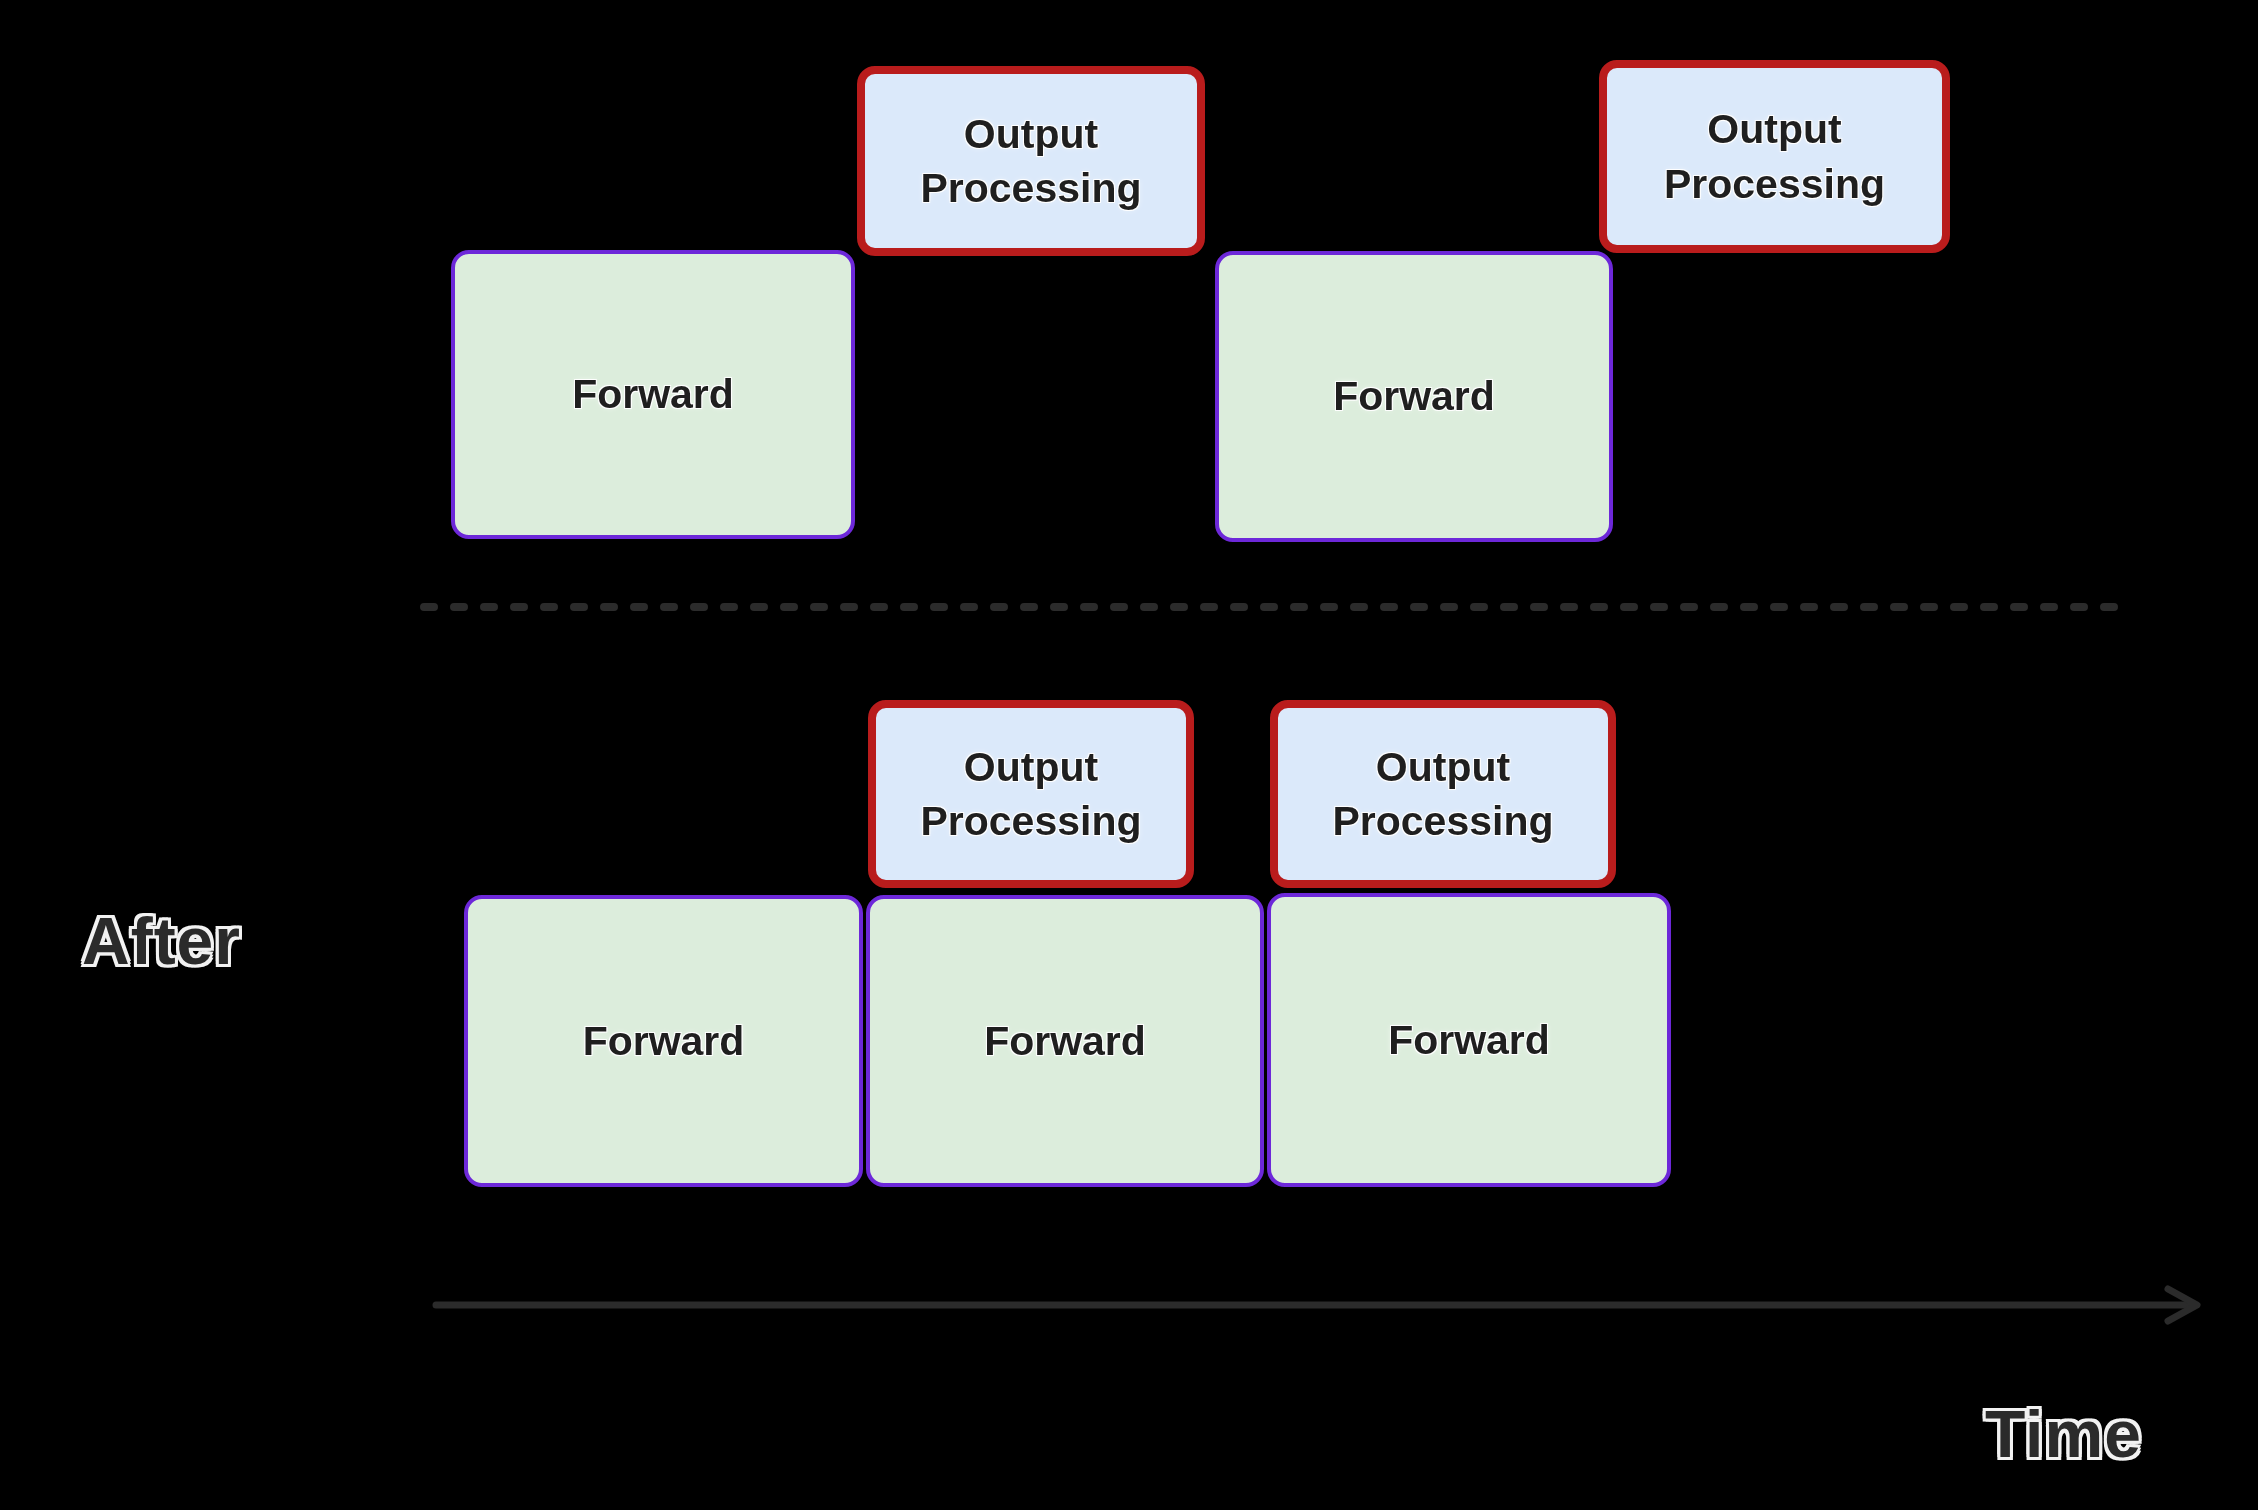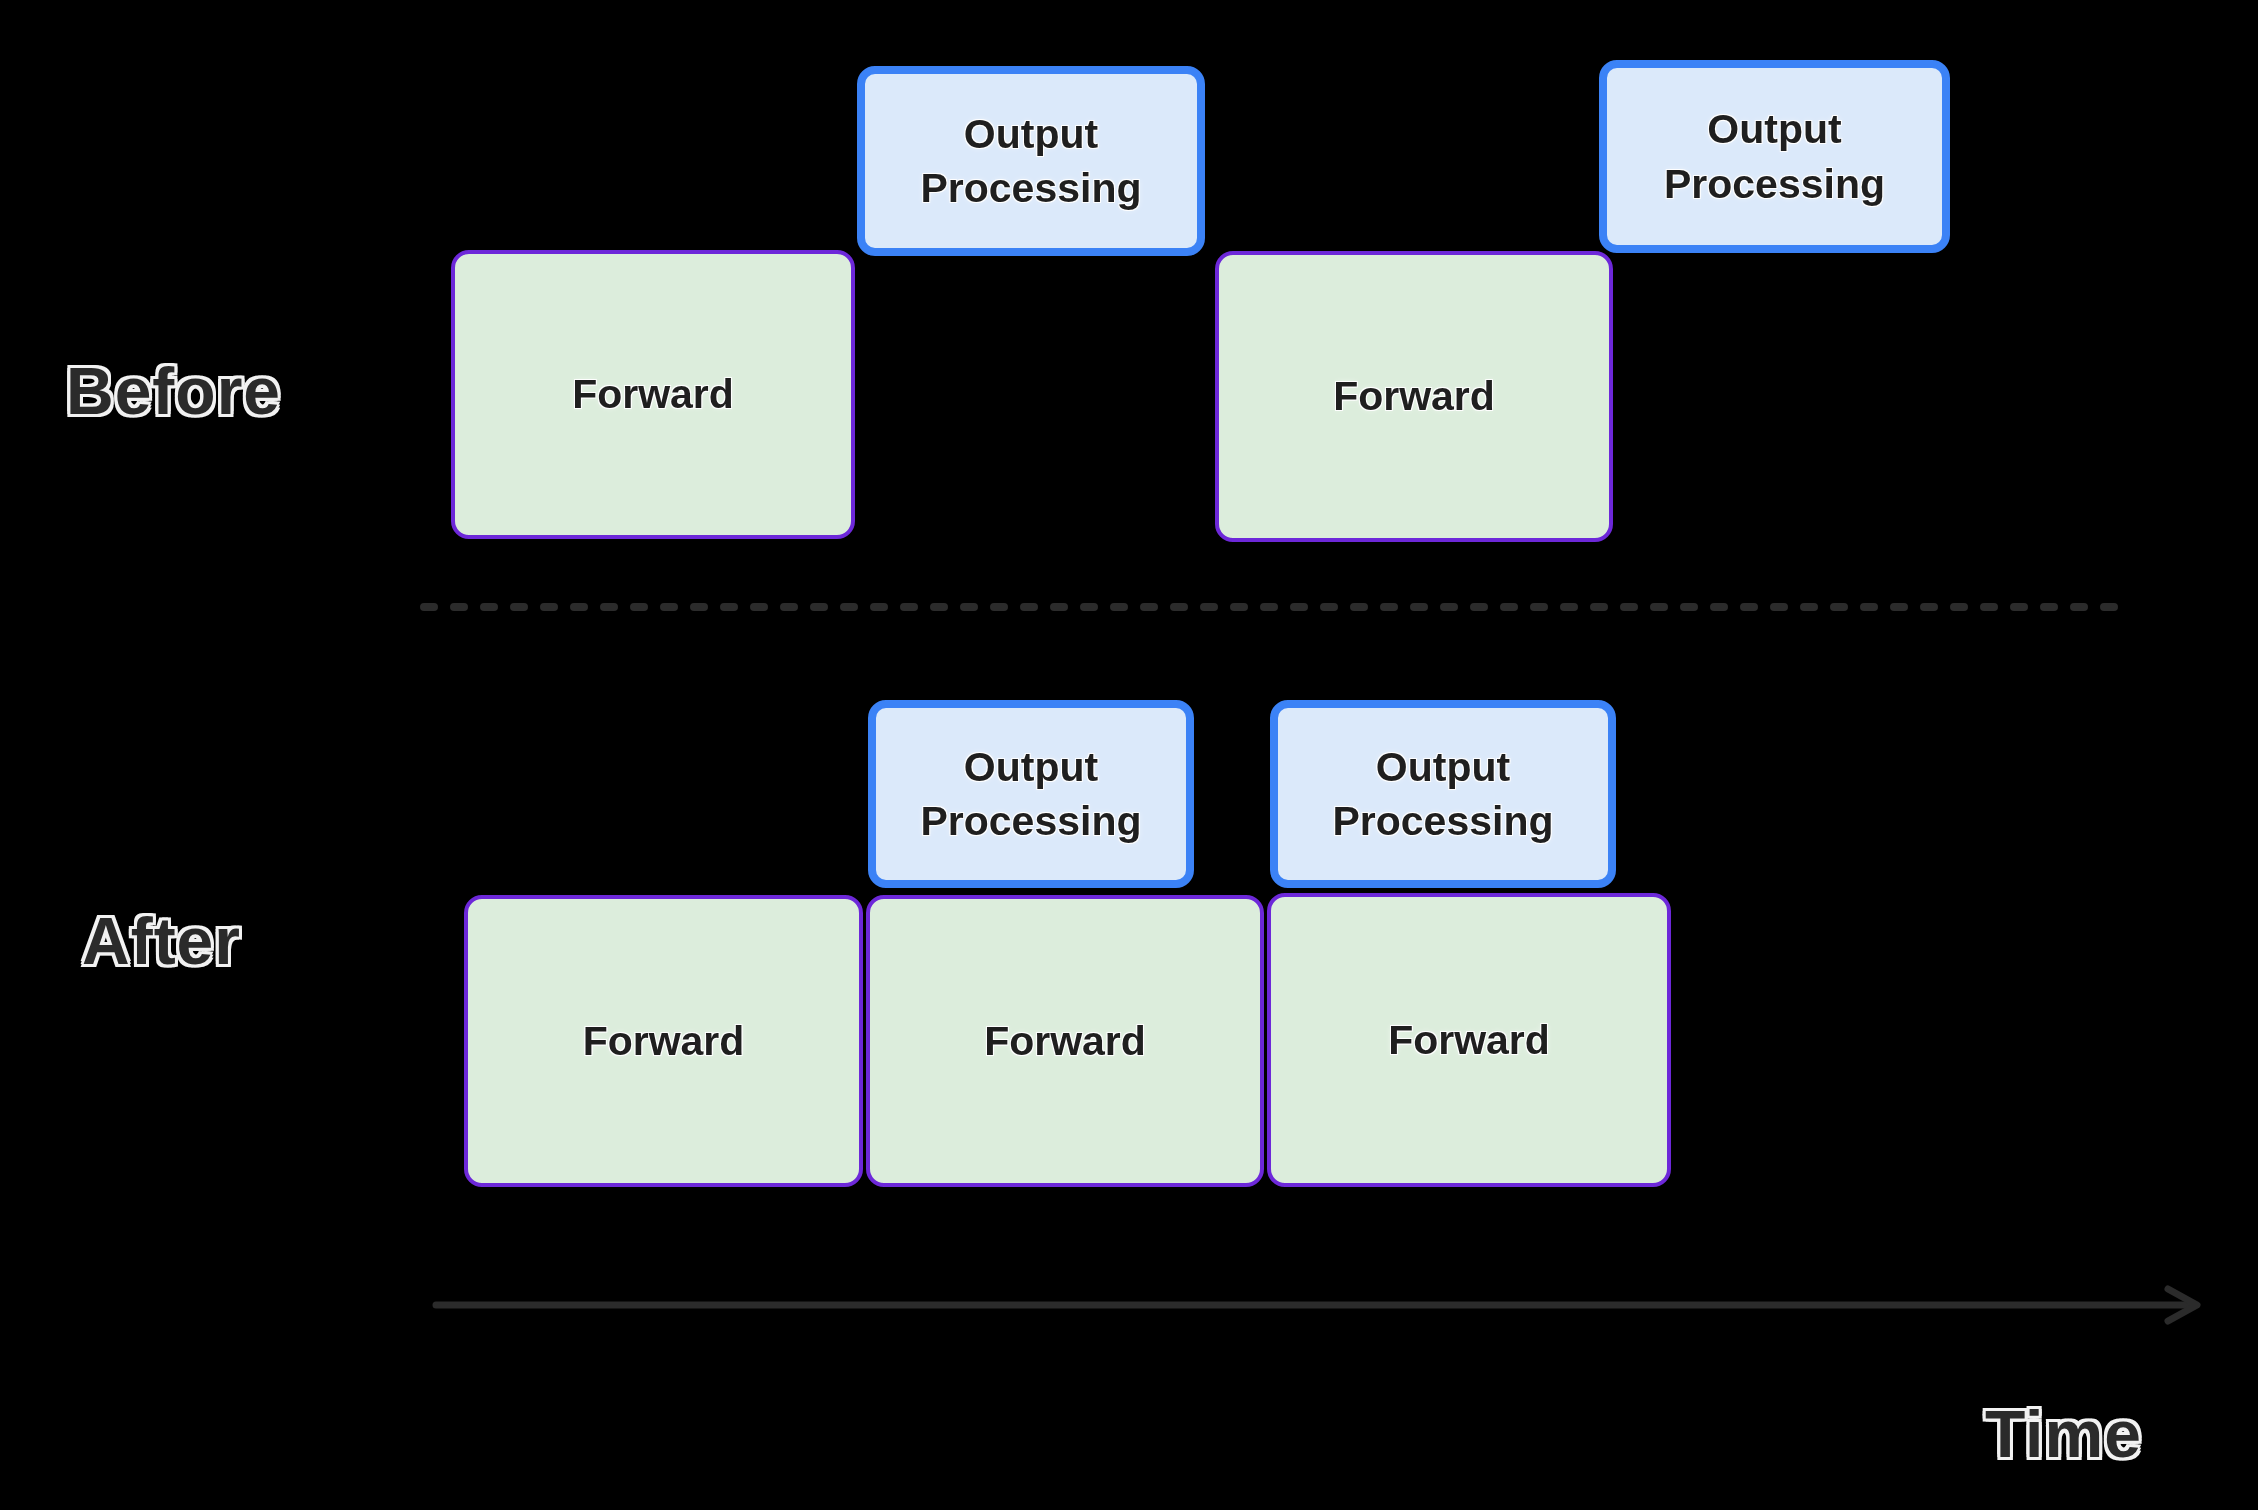--- a/index.html
+++ b/index.html
@@ -49,21 +49,21 @@
       -1px -1px 0 rgba(255,255,255,0.9),  1px -1px 0 rgba(255,255,255,0.9),
       -1px  1px 0 rgba(255,255,255,0.9),  1px  1px 0 rgba(255,255,255,0.9),
        0 0 6px rgba(255,255,255,0.55);
   }
   .forward {
     background: #dceddc;
     border: 4px solid #6d28d9;
   }
   .output {
     background: #dbe9fa;
-    border: 8px solid #3b82f6;
+    border: 8px solid #b91c1c;
     padding: 0 28px;
   }
   
   .pos-bf1 { left: 451px;  top: 250px; width: 404px; height: 289px; }
   .pos-bo1 { left: 857px;  top: 66px;  width: 348px; height: 190px; }
   .pos-bf2 { left: 1215px; top: 251px; width: 398px; height: 291px; }
   .pos-bo2 { left: 1599px; top: 60px;  width: 351px; height: 193px; }
   
   .pos-ao1 { left: 868px;  top: 700px; width: 326px; height: 188px; }
   .pos-ao2 { left: 1270px; top: 700px; width: 346px; height: 188px; }
@@ -80,21 +80,20 @@
     width: 2258px;
     height: 1510px;
     pointer-events: none;
   }
 </style>
 </head>
 <body>
 
 <div class="canvas">
 
-  <div class="big-label label-before">Before</div>
 
   <div class="box forward pos-bf1">
     <span class="box-label">Forward</span>
   </div>
 
   <div class="box output pos-bo1">
     <span class="box-label">Output Processing</span>
   </div>
 
   <div class="box forward pos-bf2">

